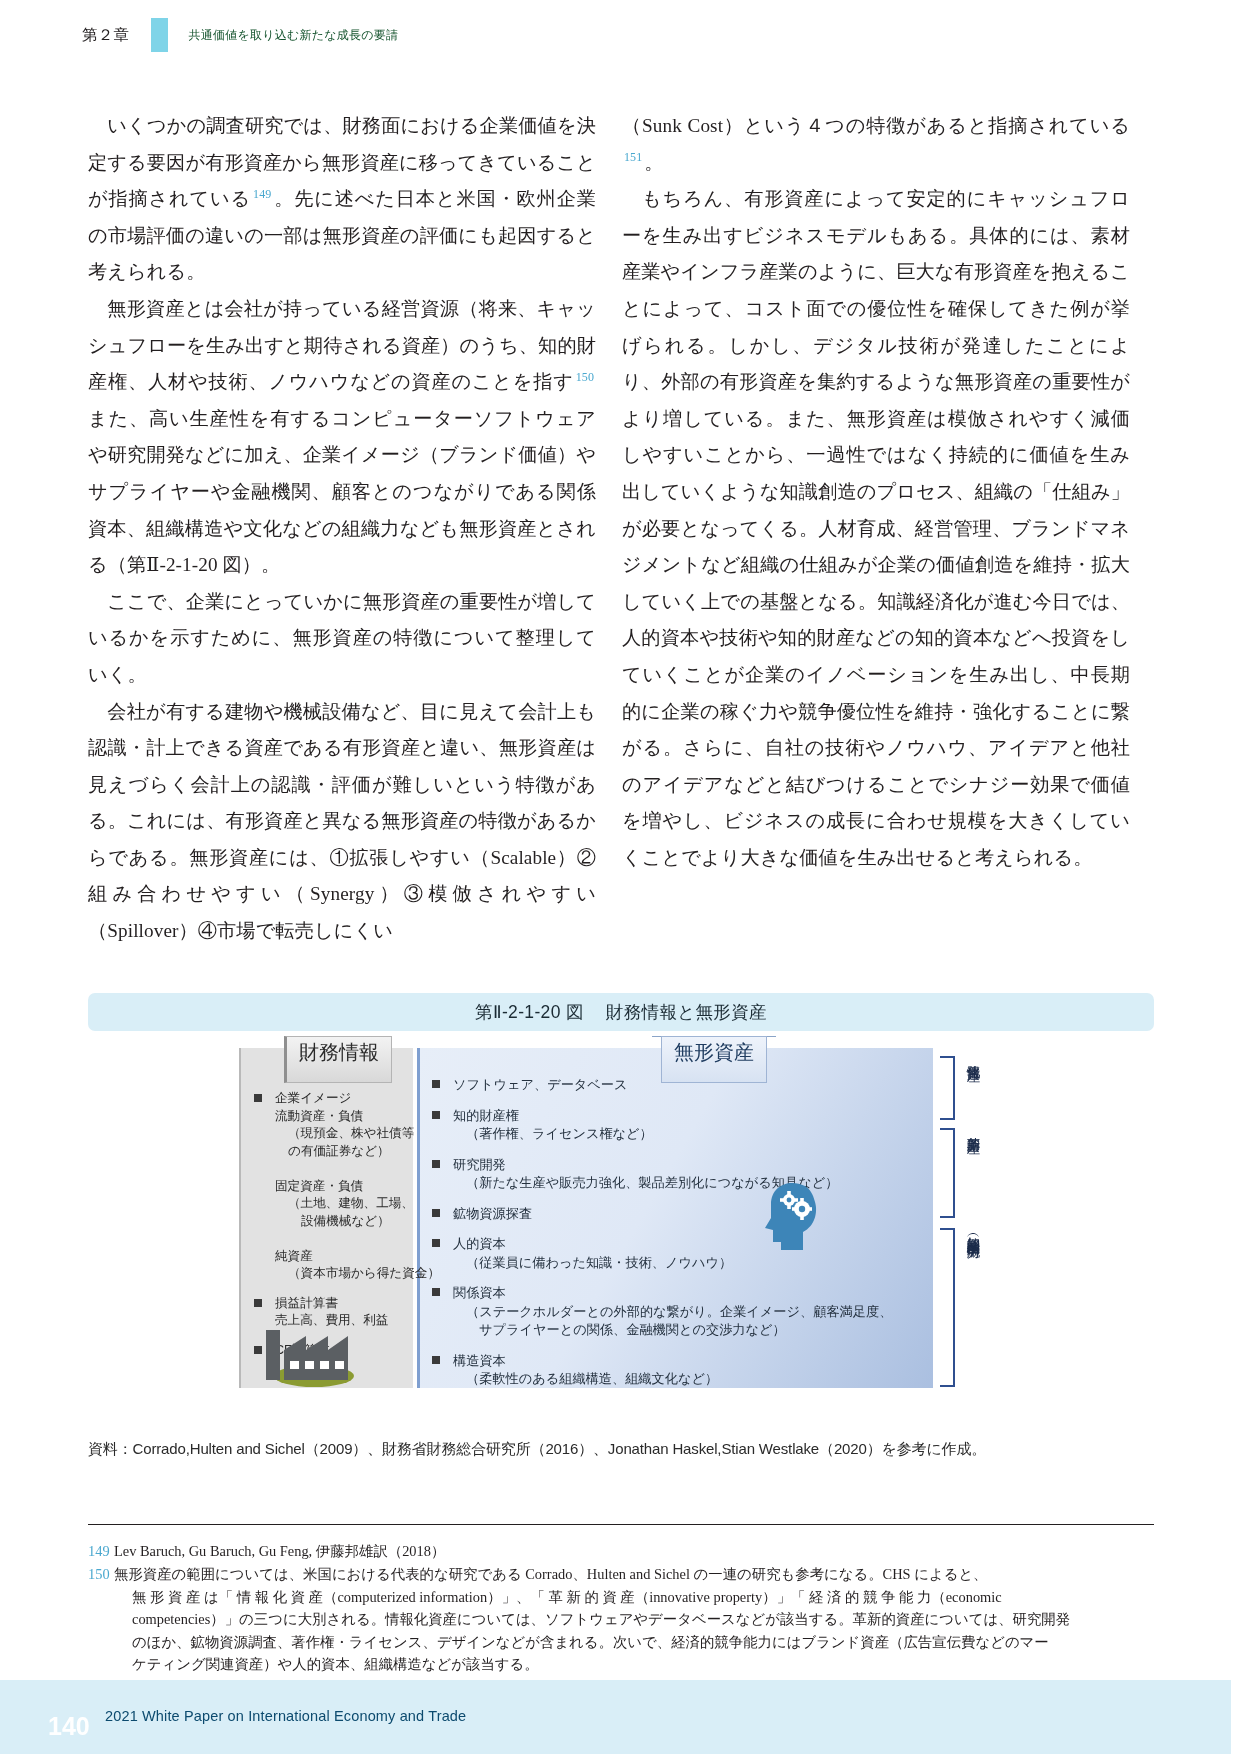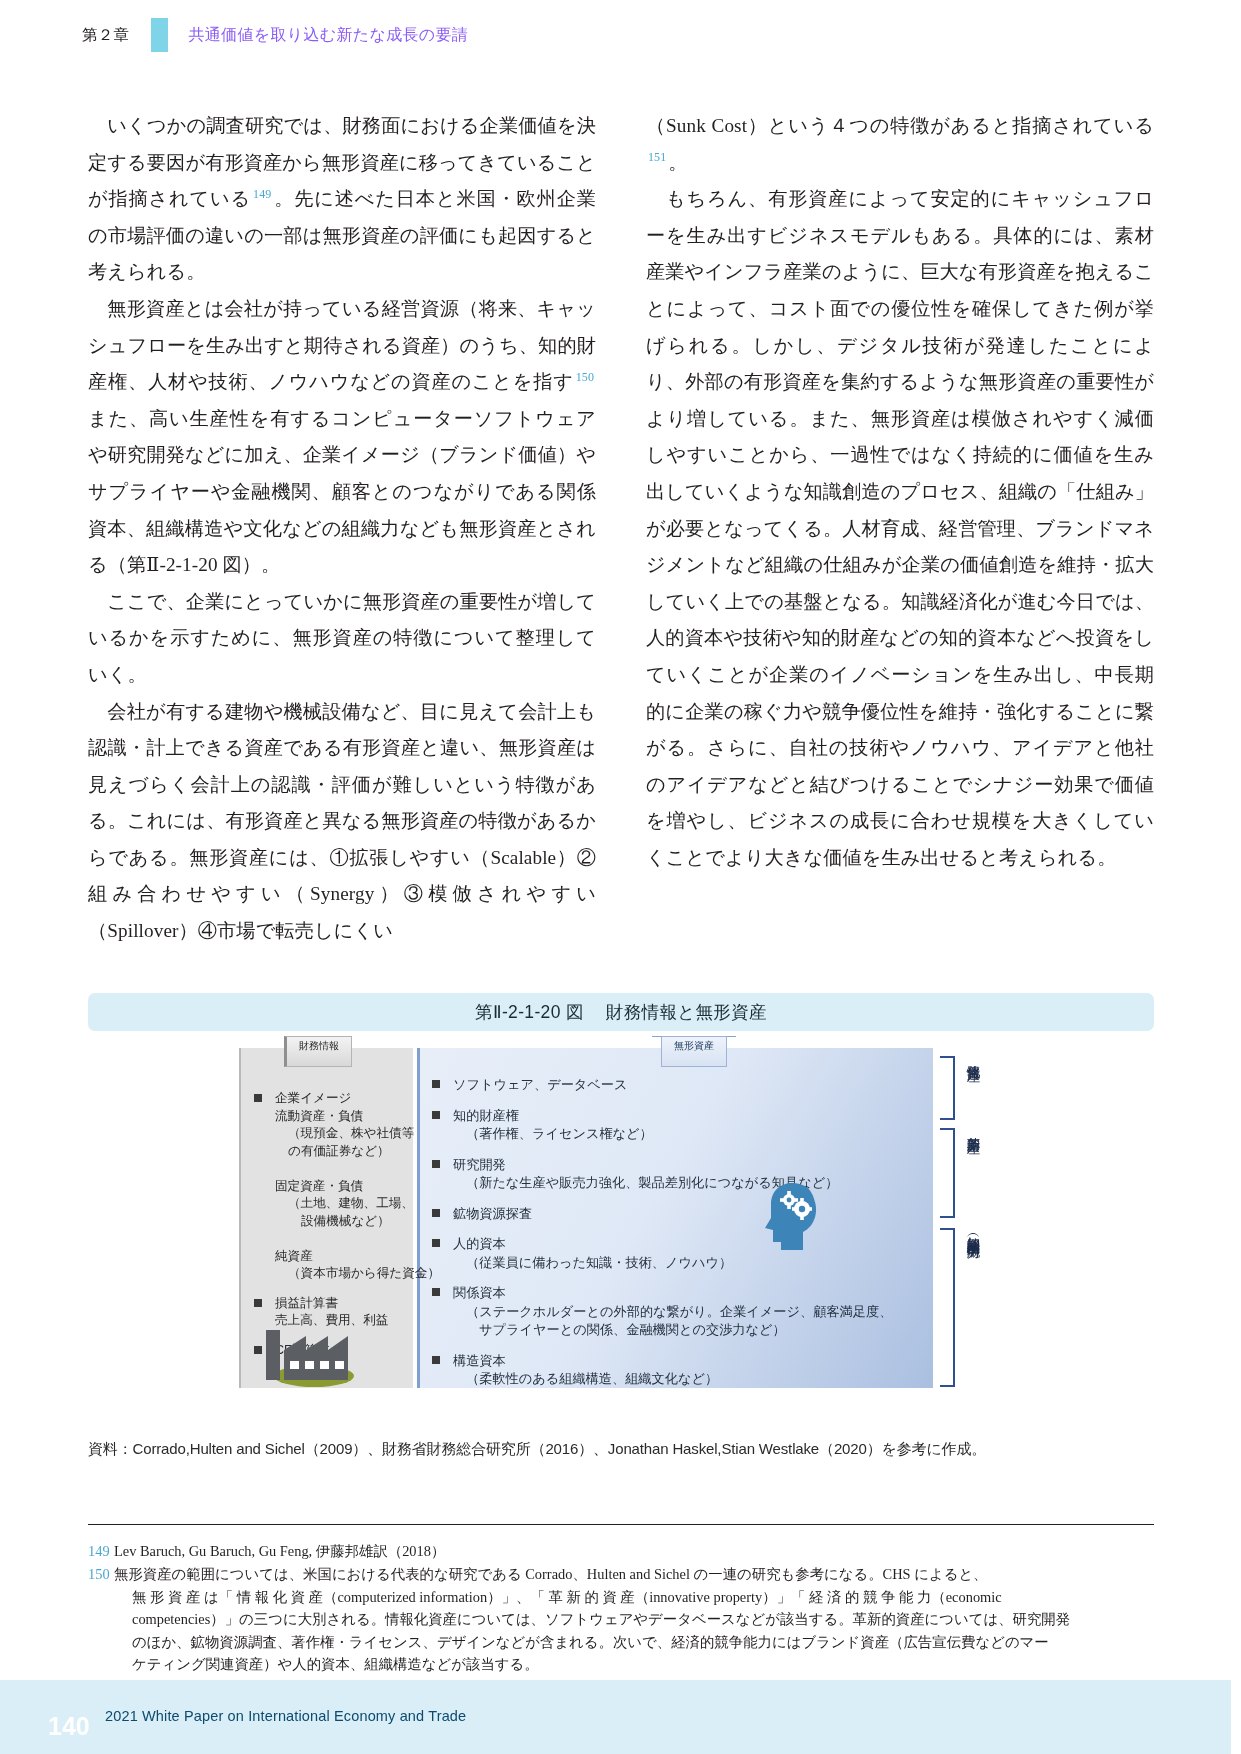--- a/index.html
+++ b/index.html
@@ -36,34 +36,34 @@
     white-space: nowrap;
   }
   .runhead .bar {
     width: 17px;
     height: 34px;
     background: #7fd4e8;
     margin: 0 20px 0 22px;
     flex: none;
   }
   .runhead .title {
-    font-size: 16px;
+    font-size: 12px;
     letter-spacing: .02em;
-    color: #8b5cf6;
+    color: #14532d;
     white-space: nowrap;
   }
 
   
   .columns {
     position: absolute;
     left: 88px;
     top: 108px;
     width: 1066px;
     display: flex;
-    gap: 50px;
+    gap: 26px;
   }
   .col { width: 508px; }
   .col p {
     margin: 0 0 0 0;
     font-size: 19.2px;
     line-height: 36.6px;
     text-align: justify;
     text-justify: inter-character;
     letter-spacing: .005em;
   }
@@ -108,24 +108,24 @@
     position: absolute;
     left: 151px;
     top: 0;
     width: 172px;
     height: 340px;
     background: #e2e2e2;
     border-left: 2px solid #b9b9b9;
   }
   .tag {
     position: absolute;
-    font-family: Liberation Mono, monospace;
-    font-size: 10px;
+    font-family: Liberation Sans, sans-serif;
+    font-size: 20px;
     line-height: 1;
-    padding: 5px 12px 14px;
+    padding: 5px 12px 20px;
     white-space: nowrap;
   }
   .tag-fin {
     left: 196px;
     top: -12px;
     background: linear-gradient(#f3f3f3, #d8d8d8);
     border: 1px solid #b4b4b4;
     border-left: 3px solid #8f8f8f;
     color: #2b2b2b;
     z-index: 4;

